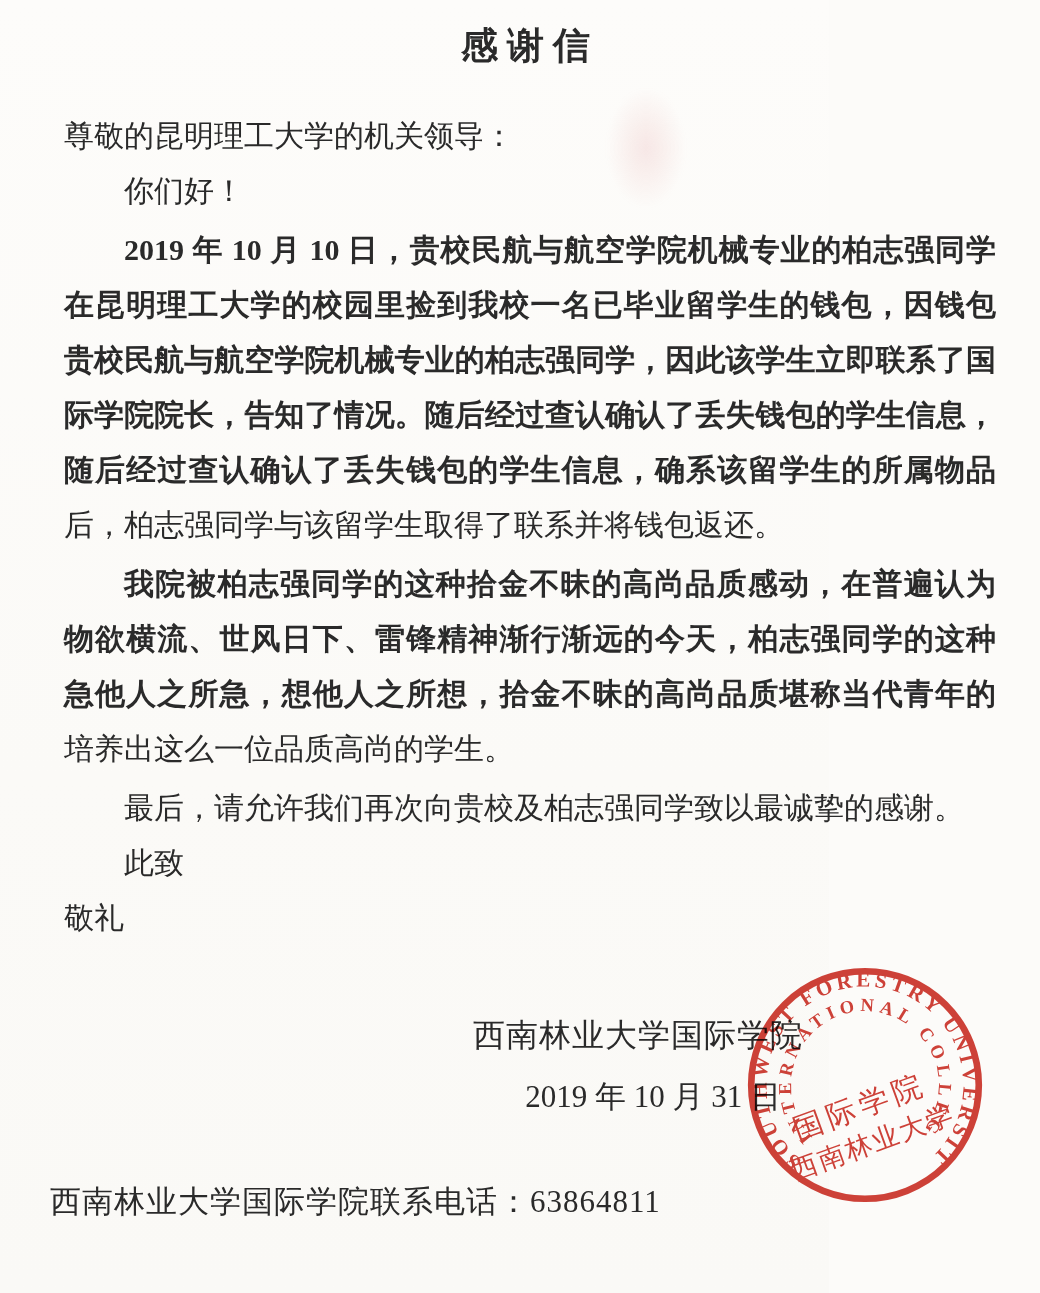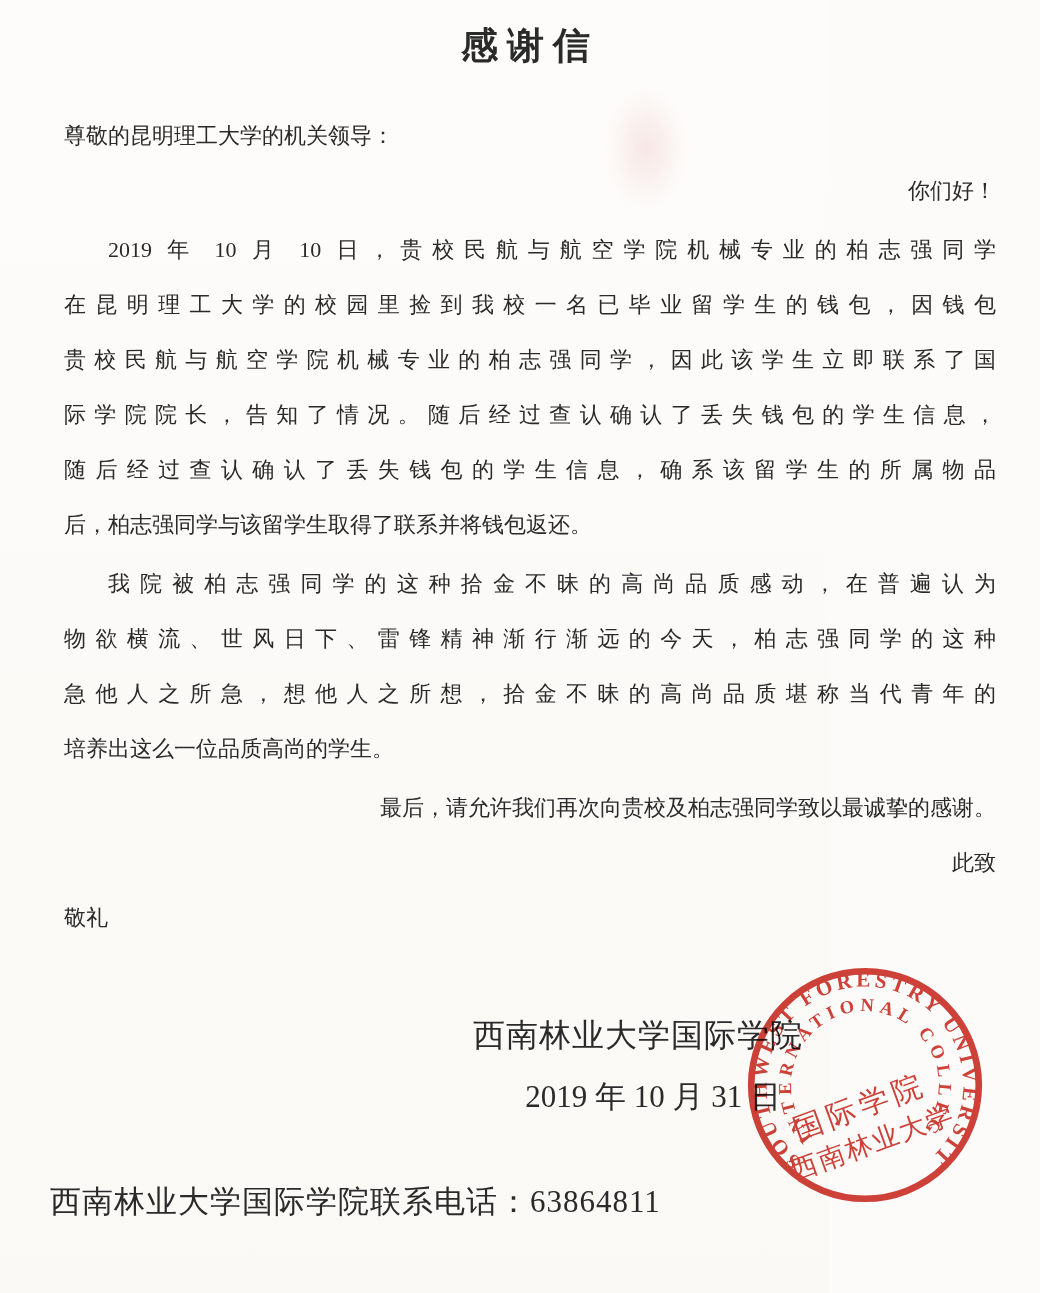--- a/index.html
+++ b/index.html
@@ -26,29 +26,30 @@
   }
   .title {
     font-size: 37px;
     font-weight: 700;
     text-align: center;
     letter-spacing: 9px;
     line-height: 44px;
     margin-bottom: 40px;
   }
   .line {
-    font-size: 22px;
+    font-size: 30px;
     line-height: 55px;
     white-space: normal;
   }
   .just {
     text-align: justify;
     text-align-last: justify;
+    font-weight: bold;
   }
-  .indent { text-indent: 2em; text-align: right; }
+  .indent { text-indent: 2em; }
   .para { margin-top: 4px; }
   .sig {
     position: absolute;
     top: 1014px;
     right: 26px;
     font-size: 32px;
     letter-spacing: 1px;
   }
   .date {
     position: absolute;

